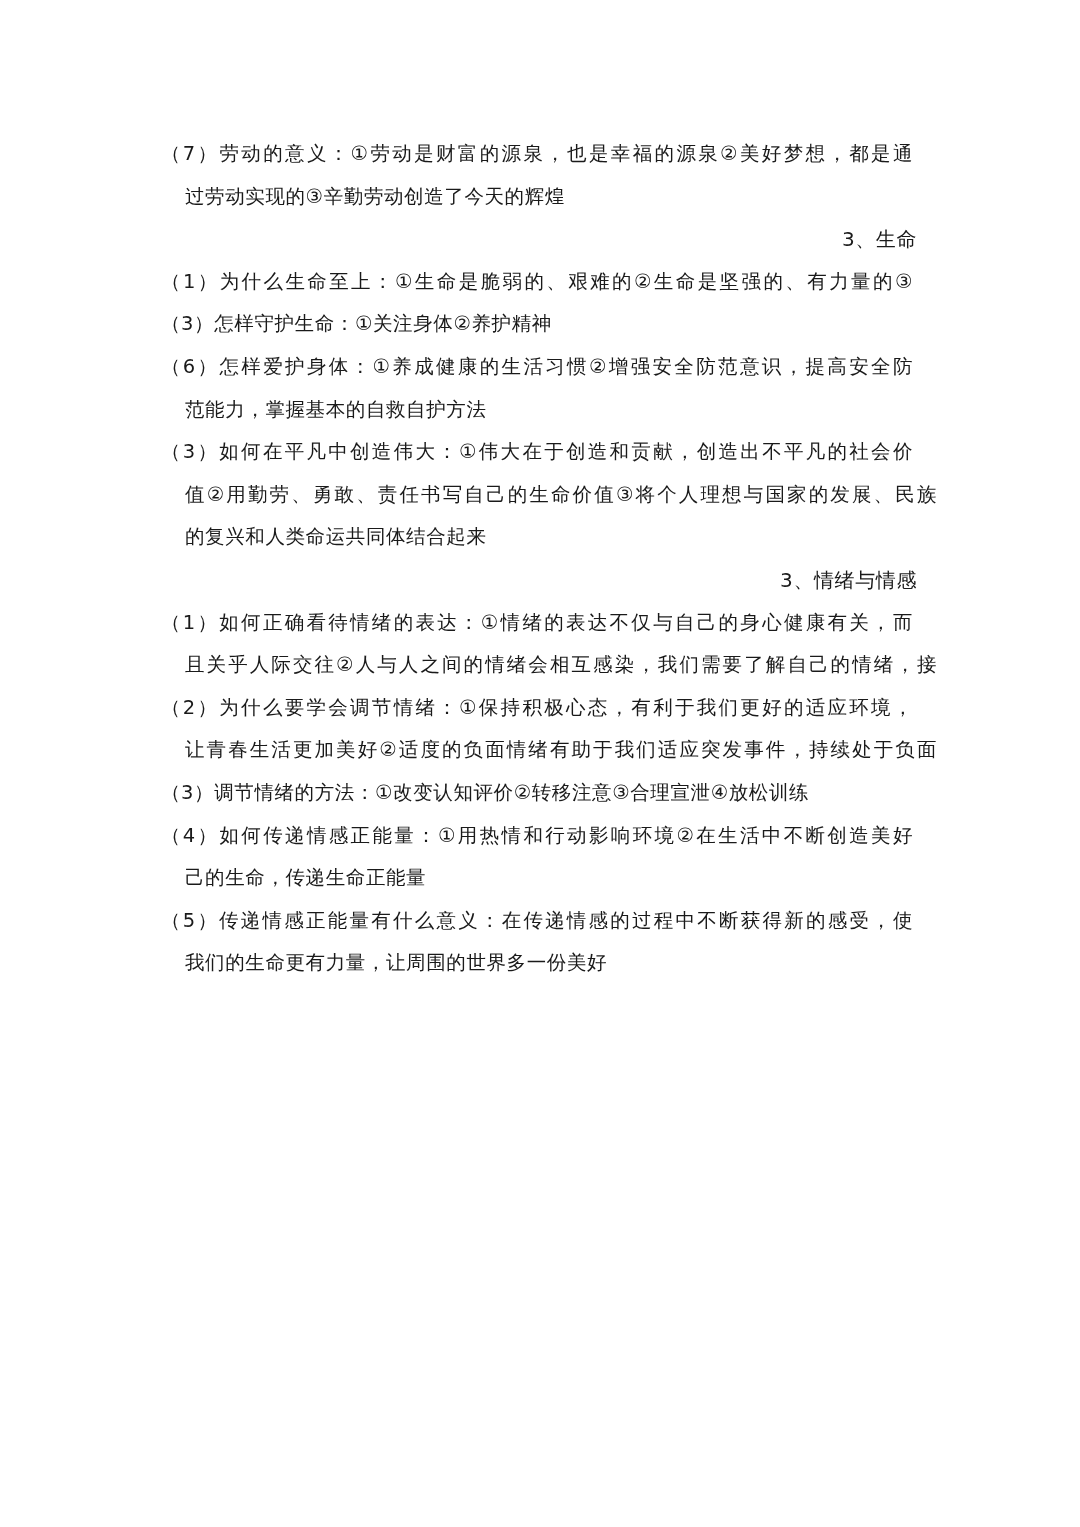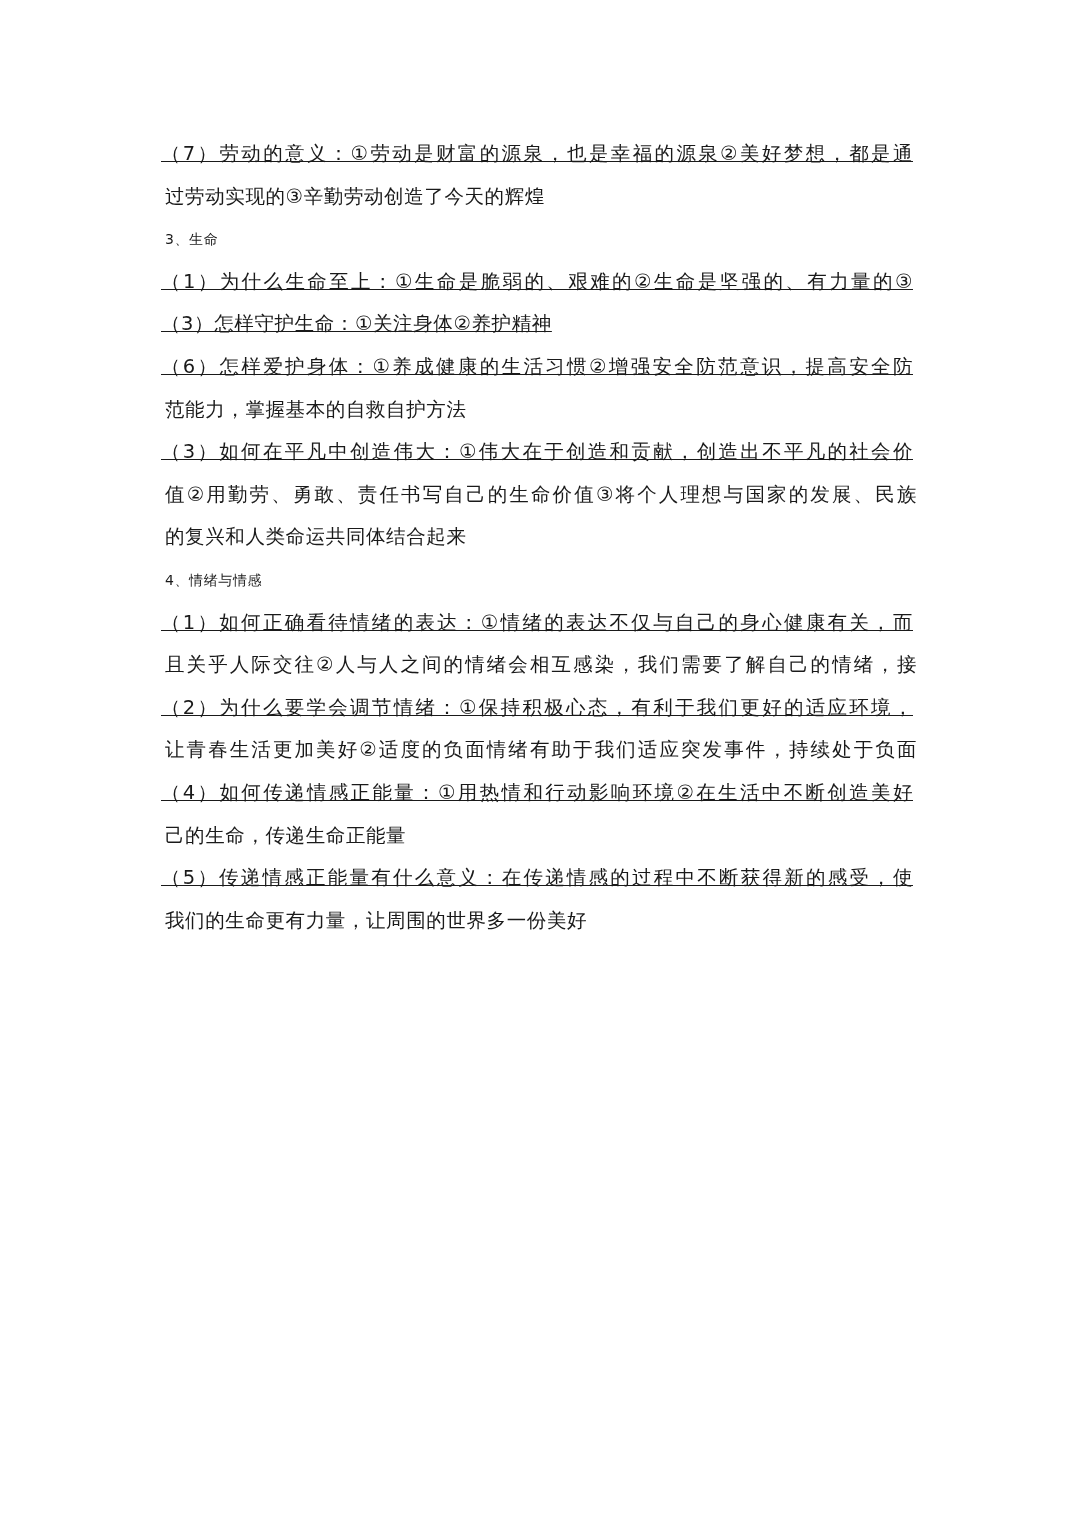--- a/index.html
+++ b/index.html
@@ -29,32 +29,33 @@
       top: 133px;
       width: 752px;
     }
     .line {
       height: 42.6px;
       line-height: 42.6px;
       font-size: 19.5px;
       white-space: nowrap;
       letter-spacing: 0.6px;
       overflow: visible;
+      margin-left: 20px;
     }
     .line.justify {
       text-align: justify;
       text-align-last: justify;
       width: 752px;
     }
     .line.indent {
       margin-left: -4px;
-      text-decoration: underline;
     }
     .heading {
-      font-size: 14px;
+      font-size: 20px;
+      text-align: right;
     }
   </style>
 </head>
 <body>
 
 <div class="page">
   <div class="content">
 
     <div>
       <div class="line justify indent">（7）劳动的意义：①劳动是财富的源泉，也是幸福的源泉②美好梦想，都是通</div>
@@ -77,32 +78,35 @@
       <div class="line">范能力，掌握基本的自救自护方法</div>
     </div>
 
 
     <div>
       <div class="line justify indent">（3）如何在平凡中创造伟大：①伟大在于创造和贡献，创造出不平凡的社会价</div>
       <div class="line justify">值②用勤劳、勇敢、责任书写自己的生命价值③将个人理想与国家的发展、民族</div>
       <div class="line">的复兴和人类命运共同体结合起来</div>
     </div>
 
-    <div class="line heading">4、情绪与情感</div>
+    <div class="line heading">3、情绪与情感</div>
 
     <div>
       <div class="line justify indent">（1）如何正确看待情绪的表达：①情绪的表达不仅与自己的身心健康有关，而</div>
       <div class="line justify">且关乎人际交往②人与人之间的情绪会相互感染，我们需要了解自己的情绪，接</div>
     </div>
 
     <div>
       <div class="line justify indent">（2）为什么要学会调节情绪：①保持积极心态，有利于我们更好的适应环境，</div>
       <div class="line justify">让青春生活更加美好②适度的负面情绪有助于我们适应突发事件，持续处于负面</div>
     </div>
 
+    <div>
+      <div class="line indent">（3）调节情绪的方法：①改变认知评价②转移注意③合理宣泄④放松训练</div>
+    </div>
 
     <div>
       <div class="line justify indent">（4）如何传递情感正能量：①用热情和行动影响环境②在生活中不断创造美好</div>
       <div class="line">己的生命，传递生命正能量</div>
     </div>
 
     <div>
       <div class="line justify indent">（5）传递情感正能量有什么意义：在传递情感的过程中不断获得新的感受，使</div>
       <div class="line">我们的生命更有力量，让周围的世界多一份美好</div>
     </div>

